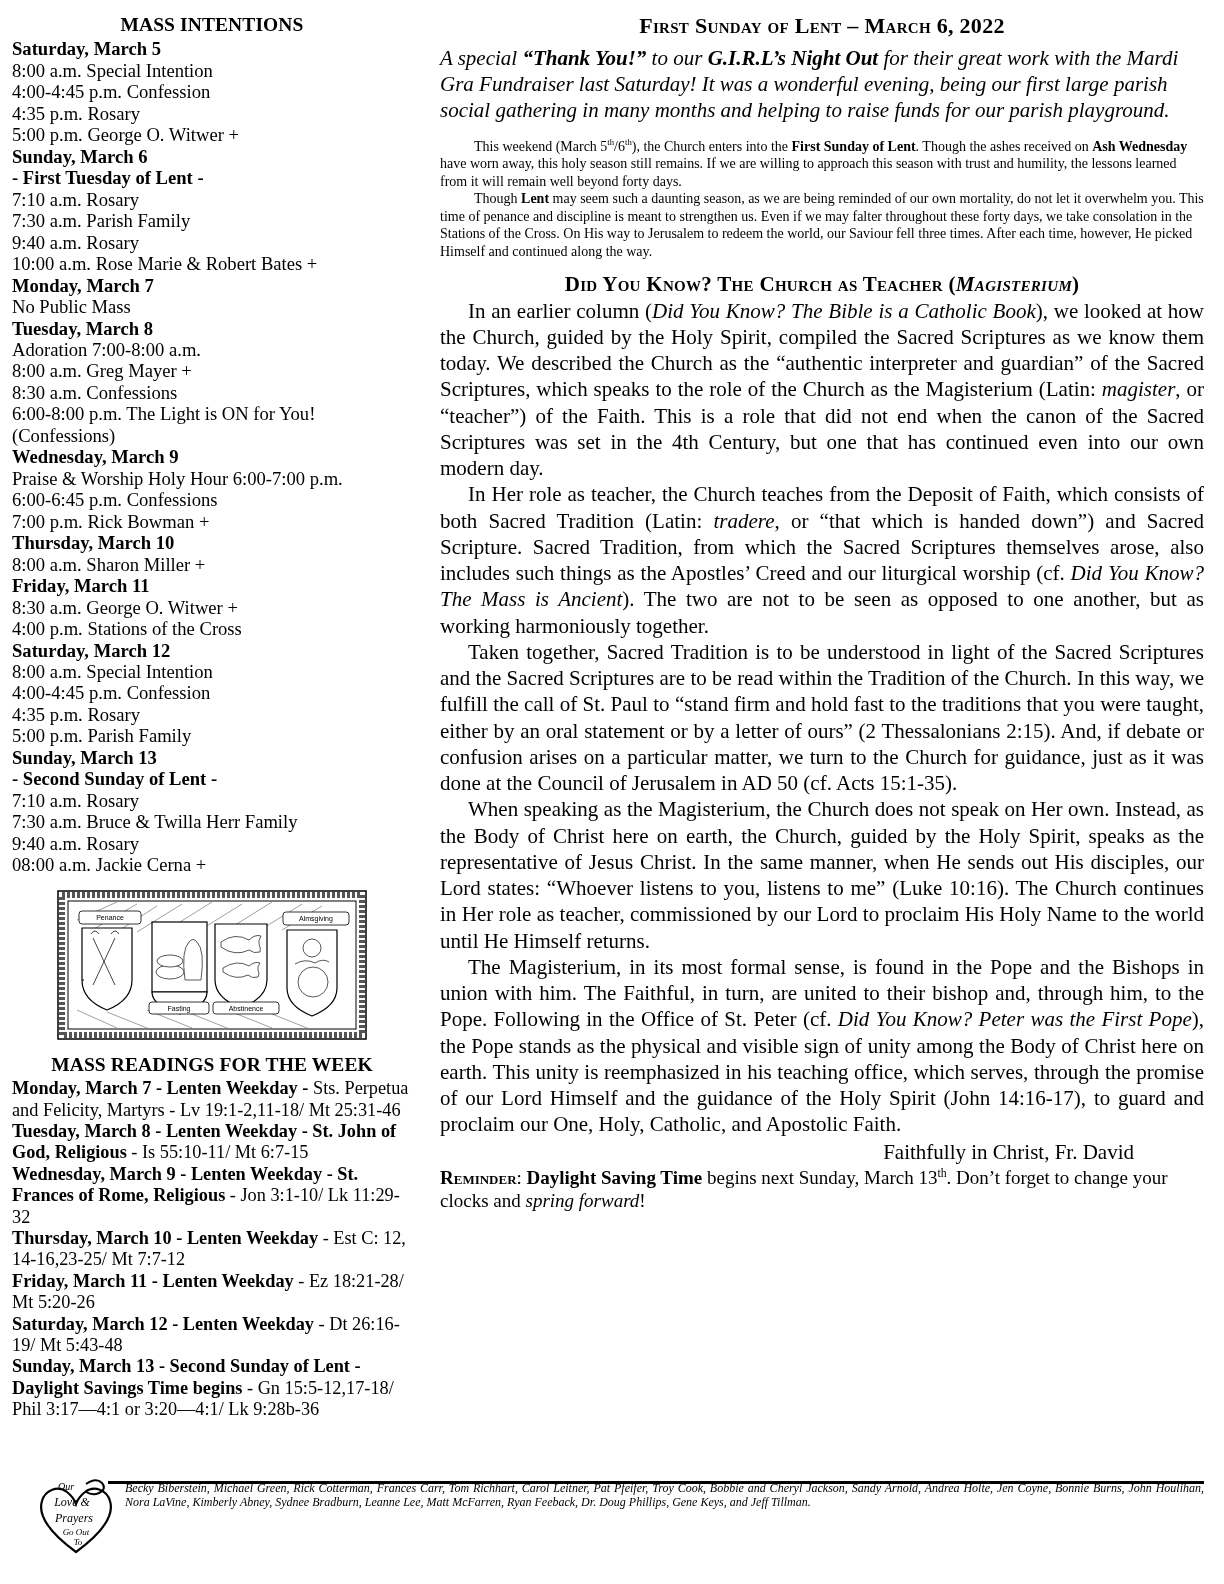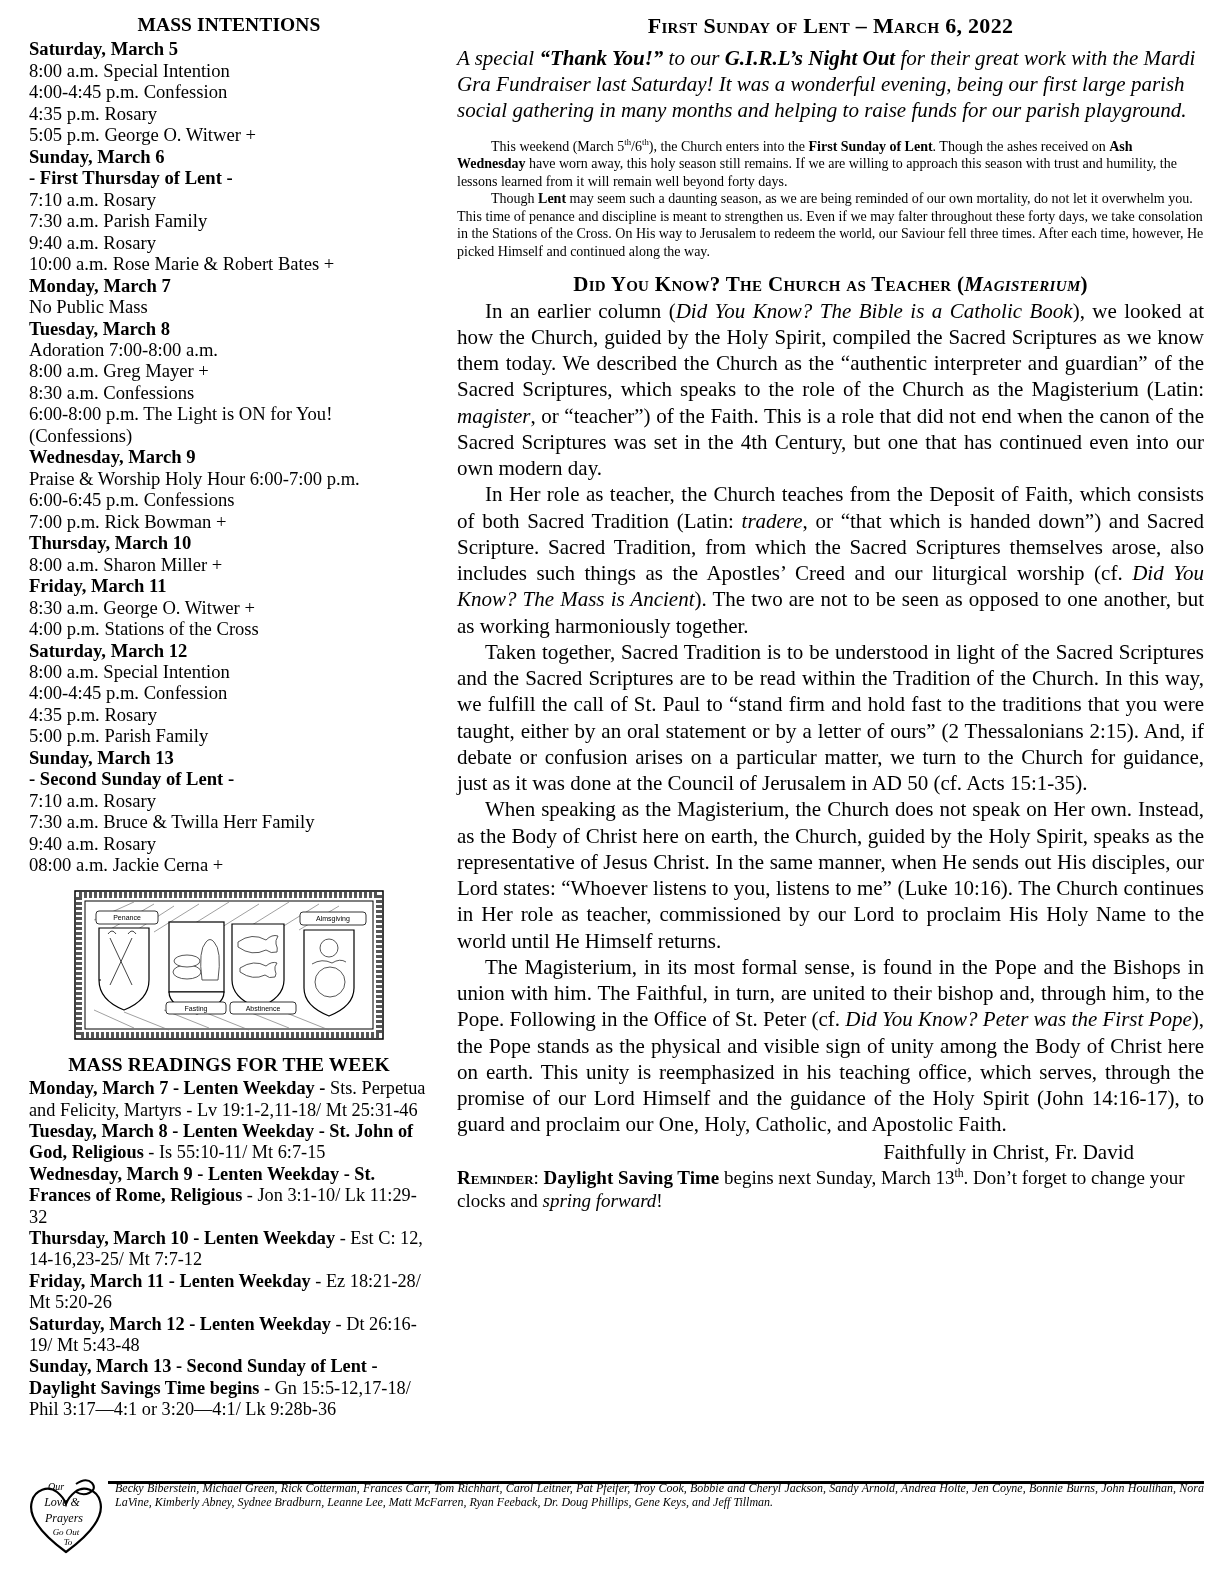--- a/index.html
+++ b/index.html
@@ -13,21 +13,21 @@
     font-family: "Liberation Serif", "DejaVu Serif", serif;
     color: #000000;
     position: relative;
     overflow: hidden;
   }
   .page {
     width: 1224px;
     height: 1584px;
     position: relative;
     box-sizing: border-box;
-    padding: 14px 20px 0 29px;
+    padding: 14px 20px 0 12px;
   }
   .columns {
     display: flex;
     align-items: flex-start;
     height: 1450px;
   }
   
   .col-left {
     width: 410px;
     flex: 0 0 410px;
@@ -130,21 +130,21 @@
     text-align: left;
   }
   .reminder .rtag { font-weight: bold; font-variant: small-caps; }
   .reminder b { font-weight: bold; }
   .reminder i { font-style: italic; }
   sup { font-size: 0.62em; vertical-align: super; line-height: 0; }
 
   
   .footer {
     position: absolute;
-    left: 24px;
+    left: 34px;
     right: 20px;
     bottom: 24px;
     display: flex;
     align-items: flex-start;
   }
   .footer-logo {
     flex: 0 0 85px;
     width: 85px;
     margin-right: 6px;
     margin-top: 4px;
@@ -173,23 +173,23 @@
 
     <div class="col-left">
 
       <div class="sec-title">MASS INTENTIONS</div>
 
       <div id="mi-list">
           <div class="mi-line b">Saturday,  March 5</div>
           <div class="mi-line">8:00 a.m.  Special Intention</div>
           <div class="mi-line">4:00-4:45 p.m.  Confession</div>
           <div class="mi-line">4:35 p.m.   Rosary</div>
-          <div class="mi-line">5:05 p.m.   George O. Witwer +</div>
+          <div class="mi-line">5:00 p.m.   George O. Witwer +</div>
           <div class="mi-line b">Sunday, March 6</div>
-          <div class="mi-line b">- First Thursday of Lent -</div>
+          <div class="mi-line b">- First Tuesday of Lent -</div>
           <div class="mi-line">7:10 a.m.   Rosary</div>
           <div class="mi-line">7:30 a.m.   Parish Family</div>
           <div class="mi-line">9:40 a.m.   Rosary</div>
           <div class="mi-line">10:00 a.m. Rose Marie &amp; Robert Bates +</div>
           <div class="mi-line b">Monday, March 7</div>
           <div class="mi-line">No Public Mass</div>
           <div class="mi-line b">Tuesday, March 8</div>
           <div class="mi-line">Adoration 7:00-8:00 a.m.</div>
           <div class="mi-line">8:00 a.m.   Greg Mayer +</div>
           <div class="mi-line">8:30 a.m.   Confessions</div>

